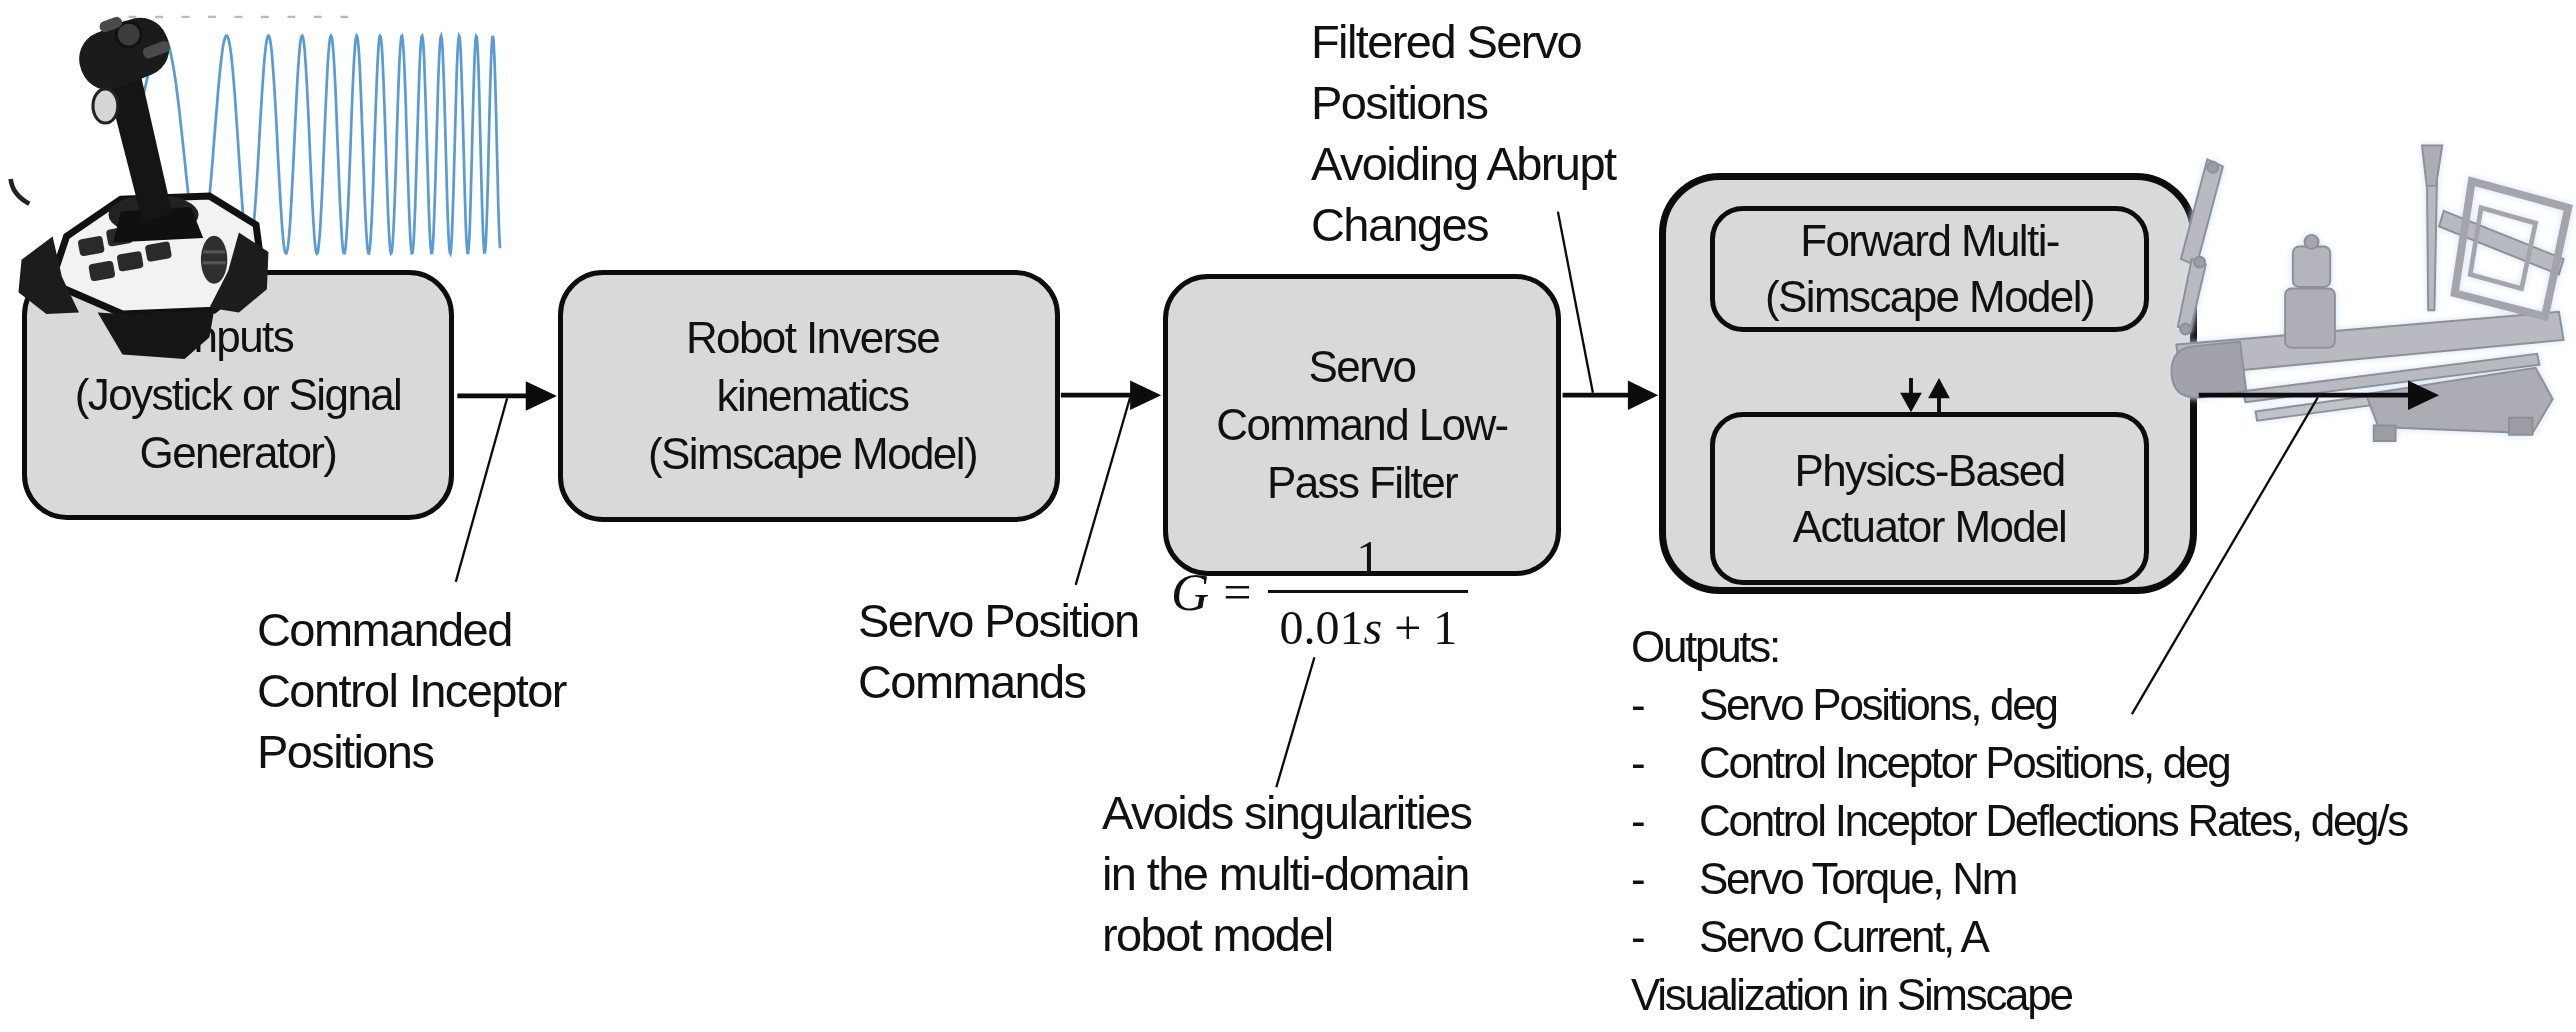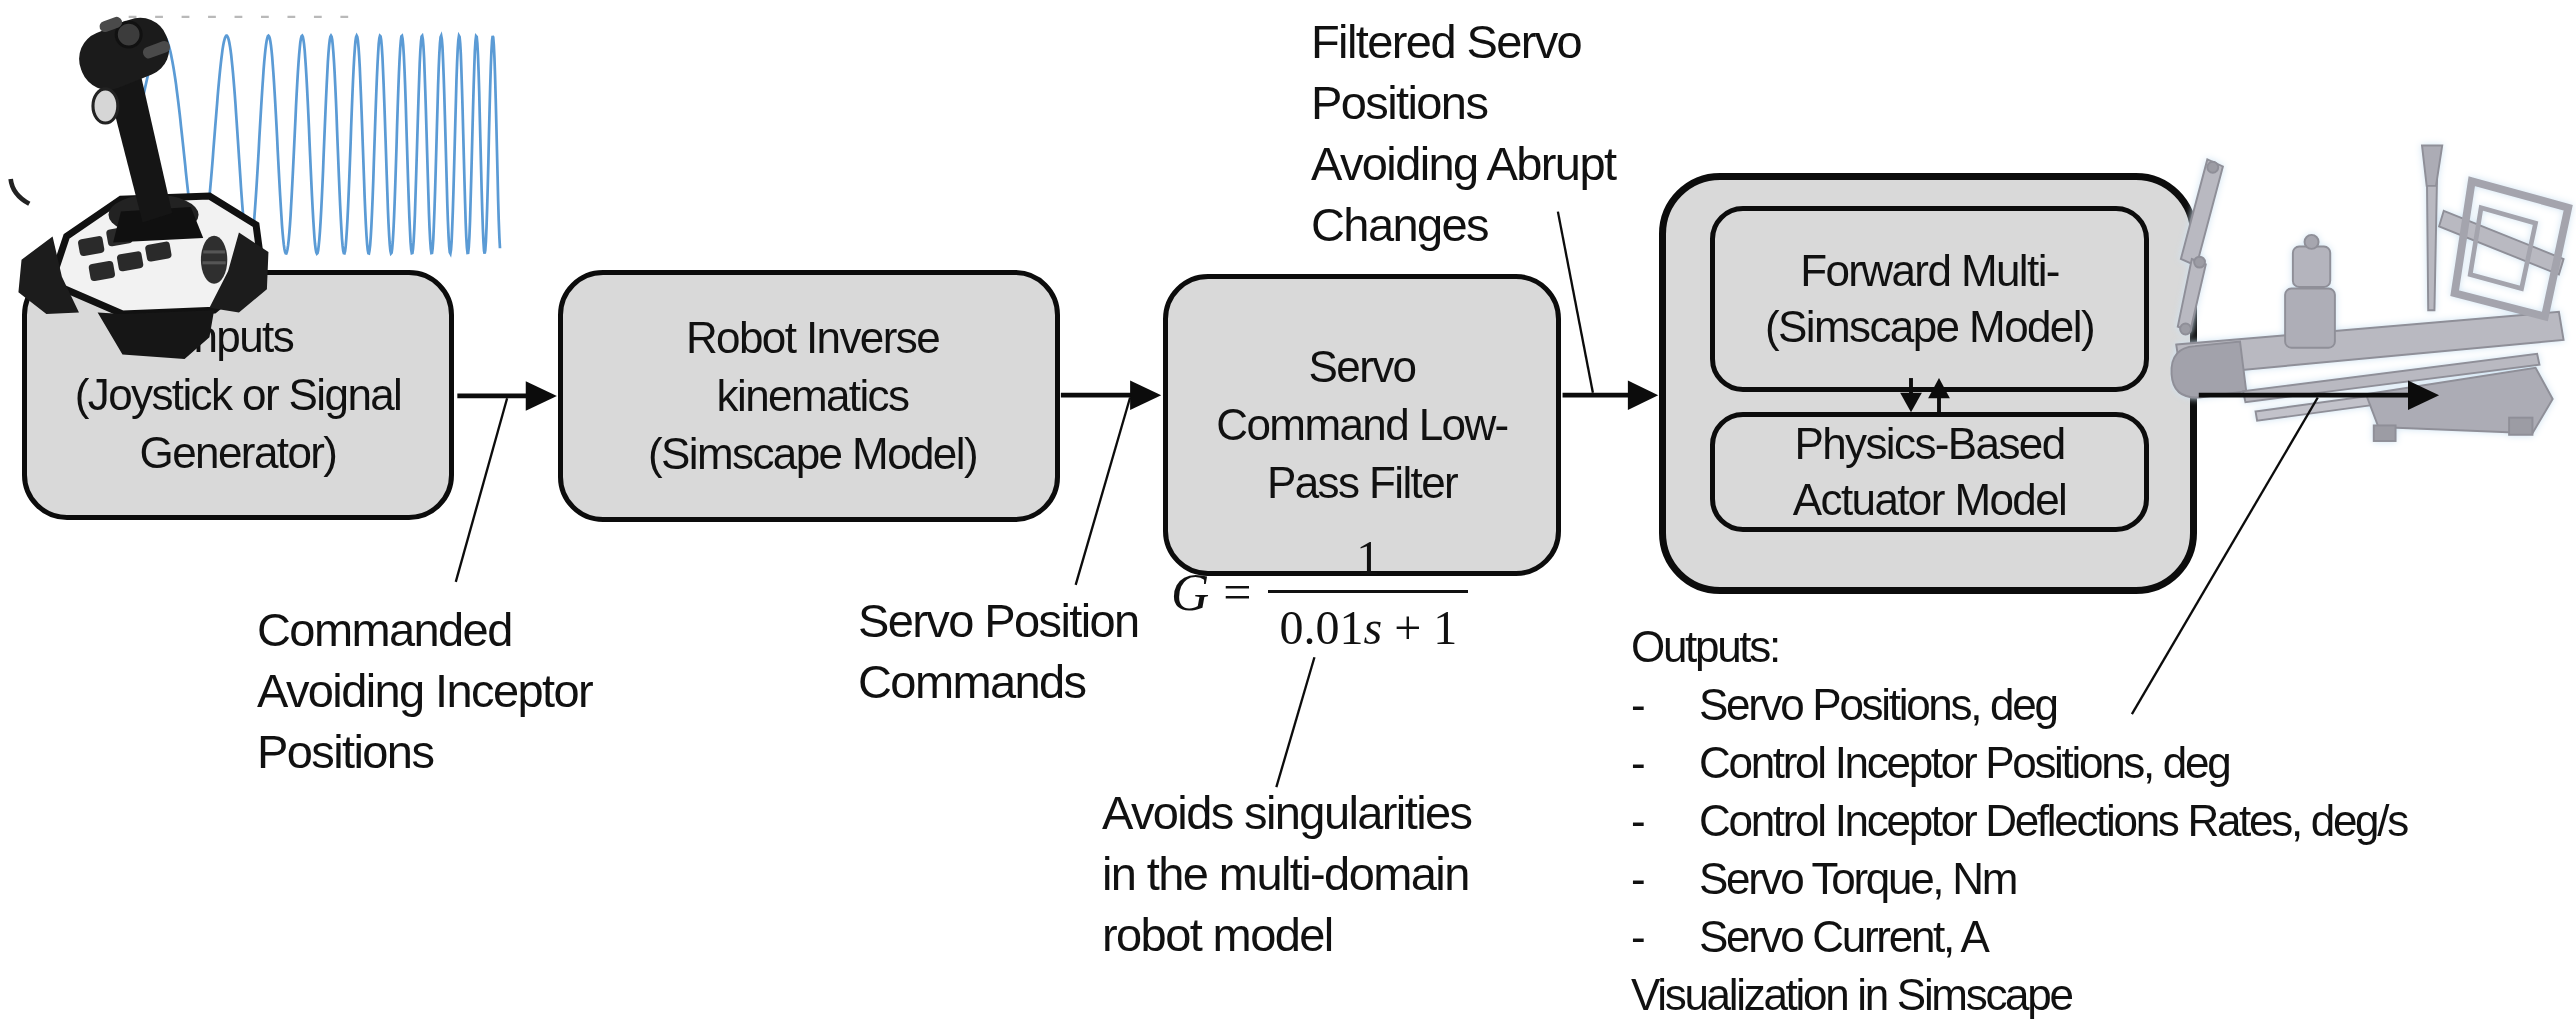--- a/index.html
+++ b/index.html
@@ -49,25 +49,25 @@
     <div>(Simscape Model)</div>
   </div>
 
   <div class="block" style="left:1163px;top:274px;width:398px;height:302px;">
     <div>Servo</div>
     <div>Command Low-</div>
     <div>Pass Filter</div>
   </div>
 
   <div class="container-block" style="left:1659px;top:173px;width:538px;height:421px;"></div>
-  <div class="inner-block" style="left:1710px;top:206px;width:439px;height:186px;">
+  <div class="inner-block" style="left:1710px;top:206px;width:439px;height:126px;">
     <div>Forward Multi-</div>
     <div>(Simscape Model)</div>
   </div>
-  <div class="inner-block" style="left:1710px;top:412px;width:439px;height:120px;">
+  <div class="inner-block" style="left:1710px;top:412px;width:439px;height:173px;">
     <div>Physics-Based</div>
     <div>Actuator Model</div>
   </div>
 
   <svg class="nosel" style="left:2170px;top:136px;width:406px;height:358px" viewBox="0 0 522 460">
     <g stroke="#8f8f98" stroke-width="2.5" fill="#b9b9c1" style="filter:drop-shadow(0 0 5px #cfe3f2)">
       <path d="M48,30 l20,9 l-34,128 l-20,-9 Z"></path>
       <path d="M28,158 l18,7 l-20,86 l-16,-6 Z"></path>
       <circle cx="55" cy="40" r="7" fill="#9c9ca4"></circle>
       <circle cx="38" cy="162" r="7" fill="#9c9ca4"></circle>
@@ -144,21 +144,21 @@
       <rect x="95" y="28" width="118" height="76" rx="36" fill="#1b1b1b"></rect>
     </g>
     <circle cx="158" cy="40" r="16" fill="#3c3c3c" stroke="#111" stroke-width="4"></circle>
     <rect x="176" y="52" width="36" height="15" rx="7" fill="#4a4a4a" transform="rotate(-20 194 60)"></rect>
     <rect x="120" y="20" width="30" height="14" rx="7" fill="#4a4a4a" transform="rotate(-20 135 27)"></rect>
     <ellipse cx="128" cy="132" rx="16" ry="22" fill="#d6d6d6" stroke="#222" stroke-width="4"></ellipse>
   </svg>
 
   <div class="annotation" style="left:257px;top:599px;">
     <div>Commanded</div>
-    <div>Avoiding Inceptor</div>
+    <div>Control Inceptor</div>
     <div>Positions</div>
   </div>
 
   <div class="annotation" style="left:858px;top:590px;">
     <div>Servo Position</div>
     <div>Commands</div>
   </div>
 
   <div class="annotation" style="left:1311px;top:11px;">
     <div>Filtered Servo</div>

